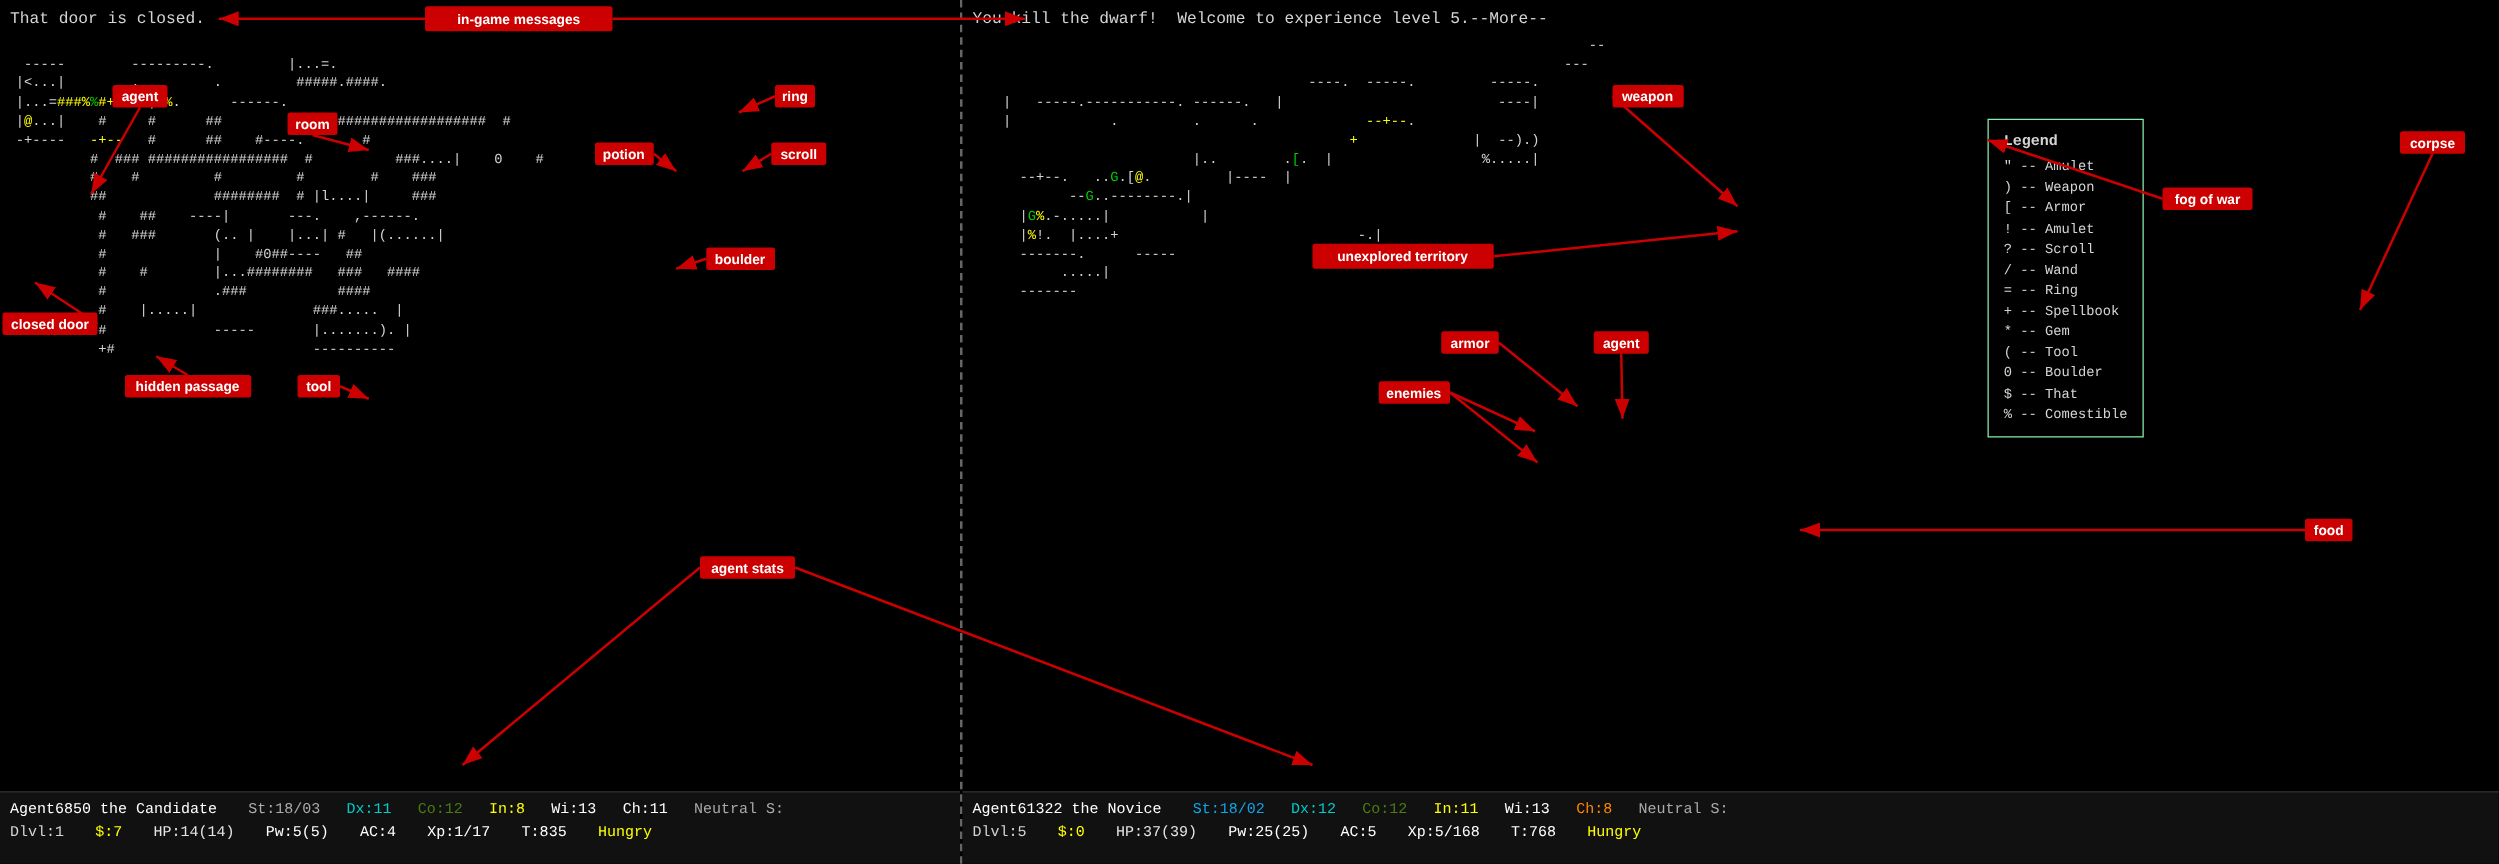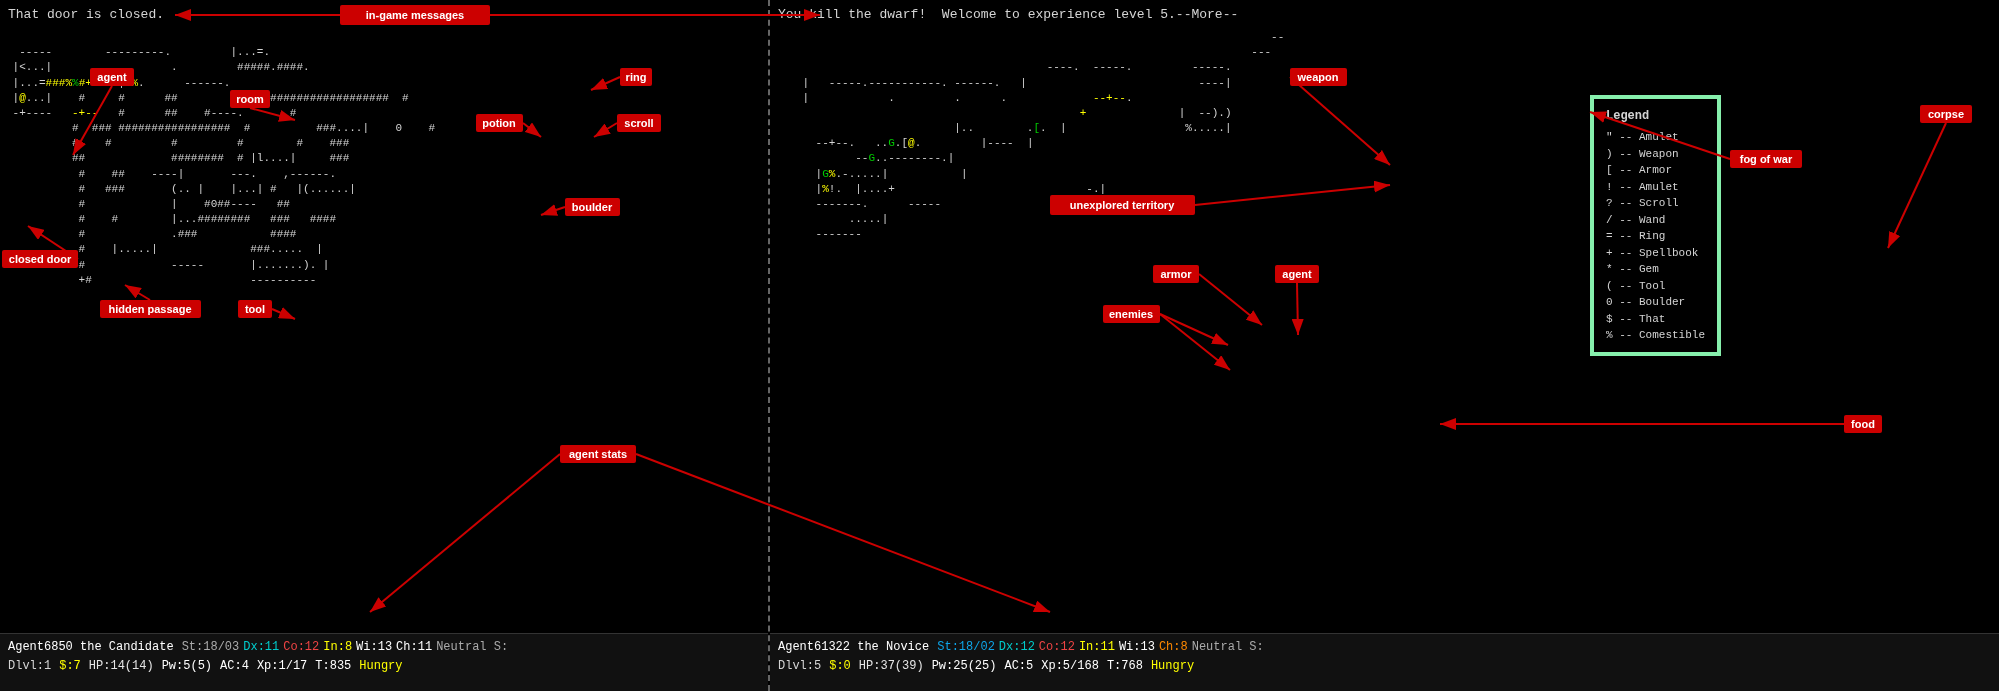--- a/index.html
+++ b/index.html
@@ -57,32 +57,32 @@
       background: #111;
       border-top: 1px solid #333;
       padding: 4px 8px;
       font-family: 'Courier New', Courier, monospace;
       font-size: 12px;
       line-height: 1.6;
     }
 
     .stat-line {
       display: flex;
-      gap: 0;
+      gap: 17px;
       align-items: center;
       flex-wrap: nowrap;
     }
 
     
     .legend-box {
       position: absolute;
       top: 95px;
       left: 820px;
       background: #000;
-      border: 4px solid #86efac;
+      border: 1px solid #86efac;
       padding: 8px 12px;
       font-family: 'Courier New', Courier, monospace;
       font-size: 11px;
       color: #d4d4d4;
       line-height: 1.5;
       z-index: 50;
     }
 
     .legend-title {
       font-size: 12px;
@@ -132,21 +132,21 @@
     .stats-name { color: #ffffff; }
     .stats-dlvl { color: #d4d4d4; }
     .stats-gold { color: #ffff00; }
     .stats-hp { color: #e5e5e5; }
     .stats-pw { color: #ffffff; }
     .stats-ac { color: #ffffff; }
     .stats-xp { color: #ffffff; }
     .stats-t { color: #ffffff; }
     .stats-hungry { color: #ffff00; }
     .stats-dx { color: #00cccc; }
-    .stats-co { color: #ef4444; }
+    .stats-co { color: #4d7c0f; }
     .stats-in { color: #ffff00; }
     .stats-ch { color: #ff8800; }
   </style>
 </head>
 <body>
 
 <div class="main-container">
 
   <div class="left-panel">
 

